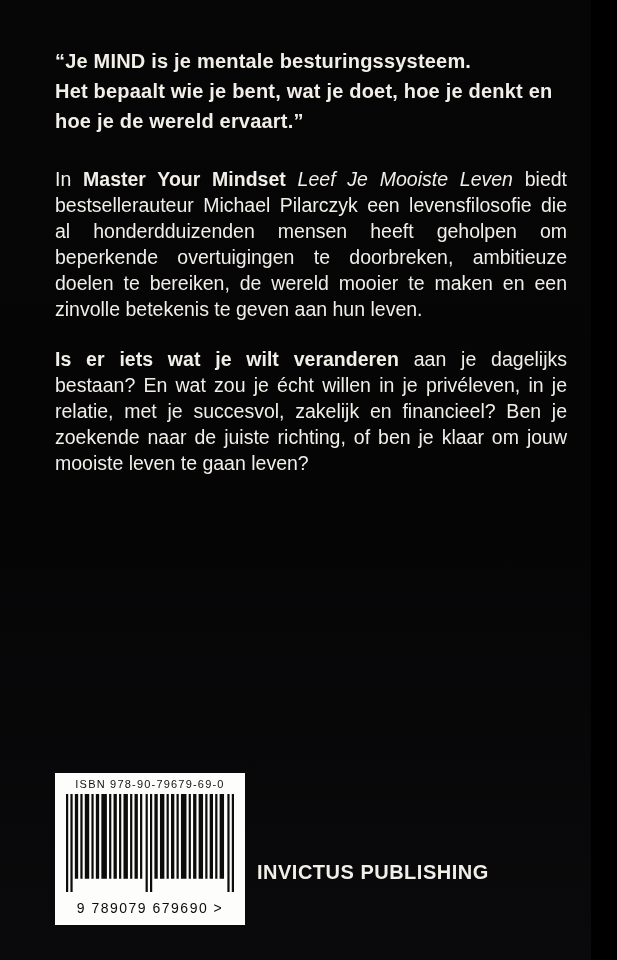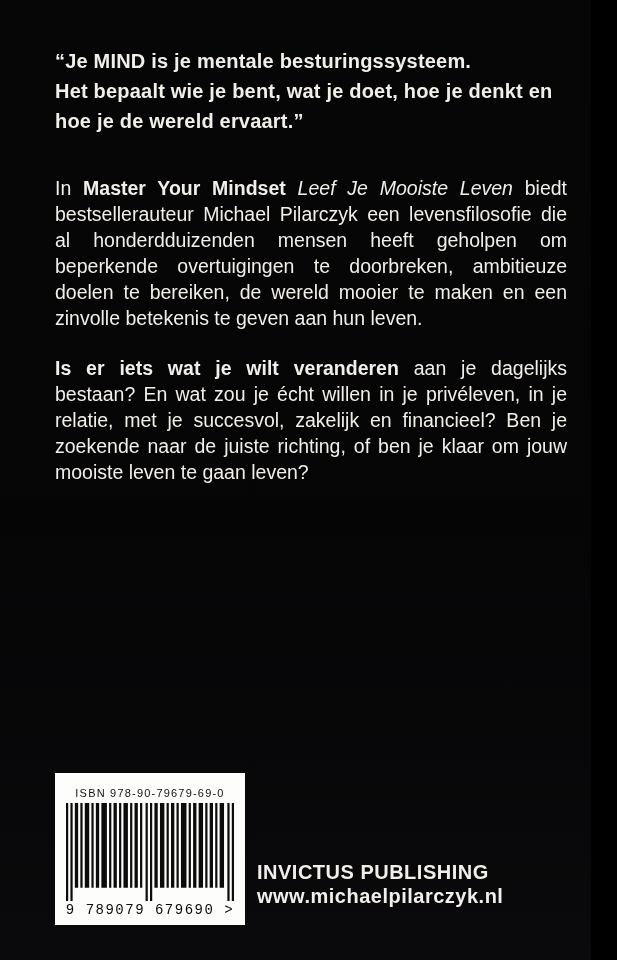--- a/index.html
+++ b/index.html
@@ -30,67 +30,67 @@
   .body-text {
     position: absolute;
     left: 55px;
     top: 158px;
     width: 512px;
     font-size: 19.5px;
     line-height: 26px;
     text-align: justify;
   }
   .body-text p {
-    margin: 17px 0 24px 0;
+    margin: 8px 0 24px 0;
   }
   .b { font-weight: 700; }
   .i { font-style: italic; }
   .barcode-box {
     position: absolute;
     left: 55px;
     top: 773px;
     width: 190px;
     height: 152px;
     background: #fdfdfb;
     color: #101010;
     box-sizing: border-box;
-    padding-top: 14px;
+    padding-top: 5px;
     text-align: center;
   }
   .isbn-label {
     font-size: 11px;
     letter-spacing: 1.2px;
     color: #111;
     white-space: nowrap;
   }
   .bars {
     display: block;
     margin: 4px auto 0 auto;
     width: 168px;
     height: 98px;
   }
   .bars rect { fill: #0c0c0c; }
   .barcode-number {
-    margin-top: 1px;
-    font-family: Liberation Mono, monospace;
+    margin-top: 8px;
+    font-family: Liberation Sans, sans-serif;
     font-size: 14px;
     letter-spacing: 1.5px;
     color: #0c0c0c;
     white-space: nowrap;
   }
   .publisher-block {
     position: absolute;
     left: 257px;
     top: 860px;
     font-weight: 700;
     font-size: 20px;
     letter-spacing: 0.5px;
     line-height: 24px;
   }
-  .publisher-block .name { }
+  .publisher-block .name { margin-bottom: 10px; }
 </style>
 </head>
 <body>
 
 <div class="page">
 
   <div class="quote">“Je MIND is je mentale besturingssysteem.
 Het bepaalt wie je bent, wat je doet, hoe je denkt en
 hoe je de wereld ervaart.”</div>
 
@@ -133,16 +133,15 @@
       <rect x="135" y="0" width="2" height="64"></rect>
       <rect x="139" y="0" width="4" height="64"></rect>
       <rect x="146" y="0" width="2" height="74"></rect>
       <rect x="150" y="0" width="2" height="74"></rect>
     </svg>
     <div class="barcode-number"><span>9 789079 679690</span> <span>&gt;</span></div>
   </div>
 
   <div class="publisher-block">
     <div class="name">INVICTUS PUBLISHING</div>
-    <div class="site">www.michaelpilarczyk.nl</div>
   </div>
 
 </div>
 
 </body></html>

